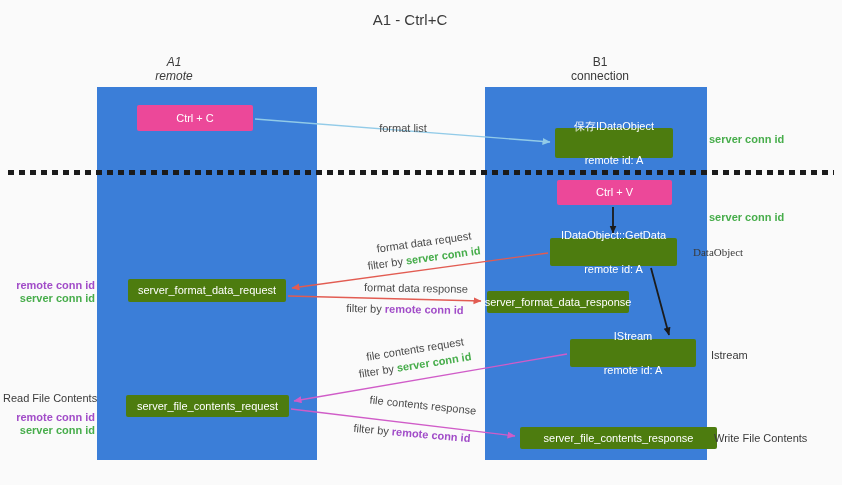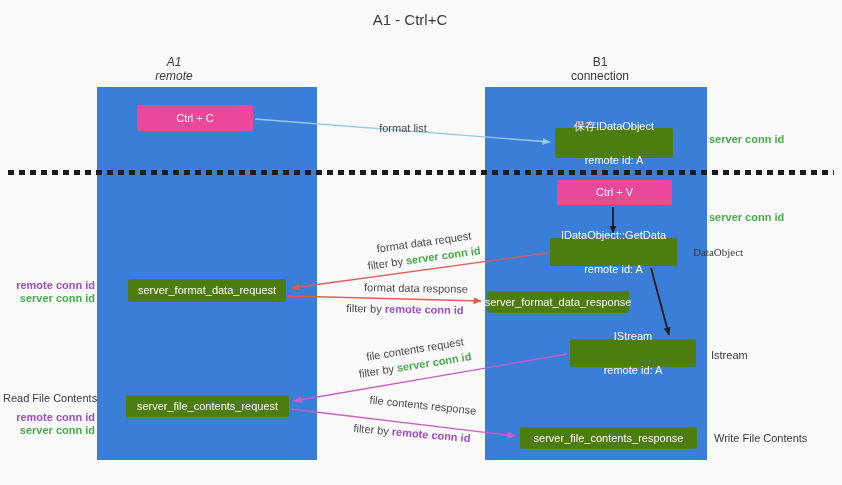--- a/index.html
+++ b/index.html
@@ -117,21 +117,21 @@
 
   <div class="node orange-box" style="left:570px;top:339px;width:126px;height:28px;">
     <div>IStream</div>
     <div>remote id: A</div>
   </div>
 
   <div class="node orange-box" style="left:126px;top:395px;width:163px;height:22px;">
     <div>server_file_contents_request</div>
   </div>
 
-  <div class="node orange-box" style="left:520px;top:427px;width:177px;height:22px;">
+  <div class="node orange-box" style="left:520px;top:427px;width:197px;height:22px;">
     <div>server_file_contents_response</div>
   </div>
 
   <div class="arrow-label" style="left:358px;top:106px;width:90px;margin-top:16px;">format list</div>
 
   <div class="arrow-label rot-n8" style="left:364px;top:236px;width:120px;">format data request</div>
 
   <div class="arrow-label rot-n8" style="left:358px;top:252px;width:132px;">
     <span>filter by </span><span class="green-text">server conn id</span>
   </div>

